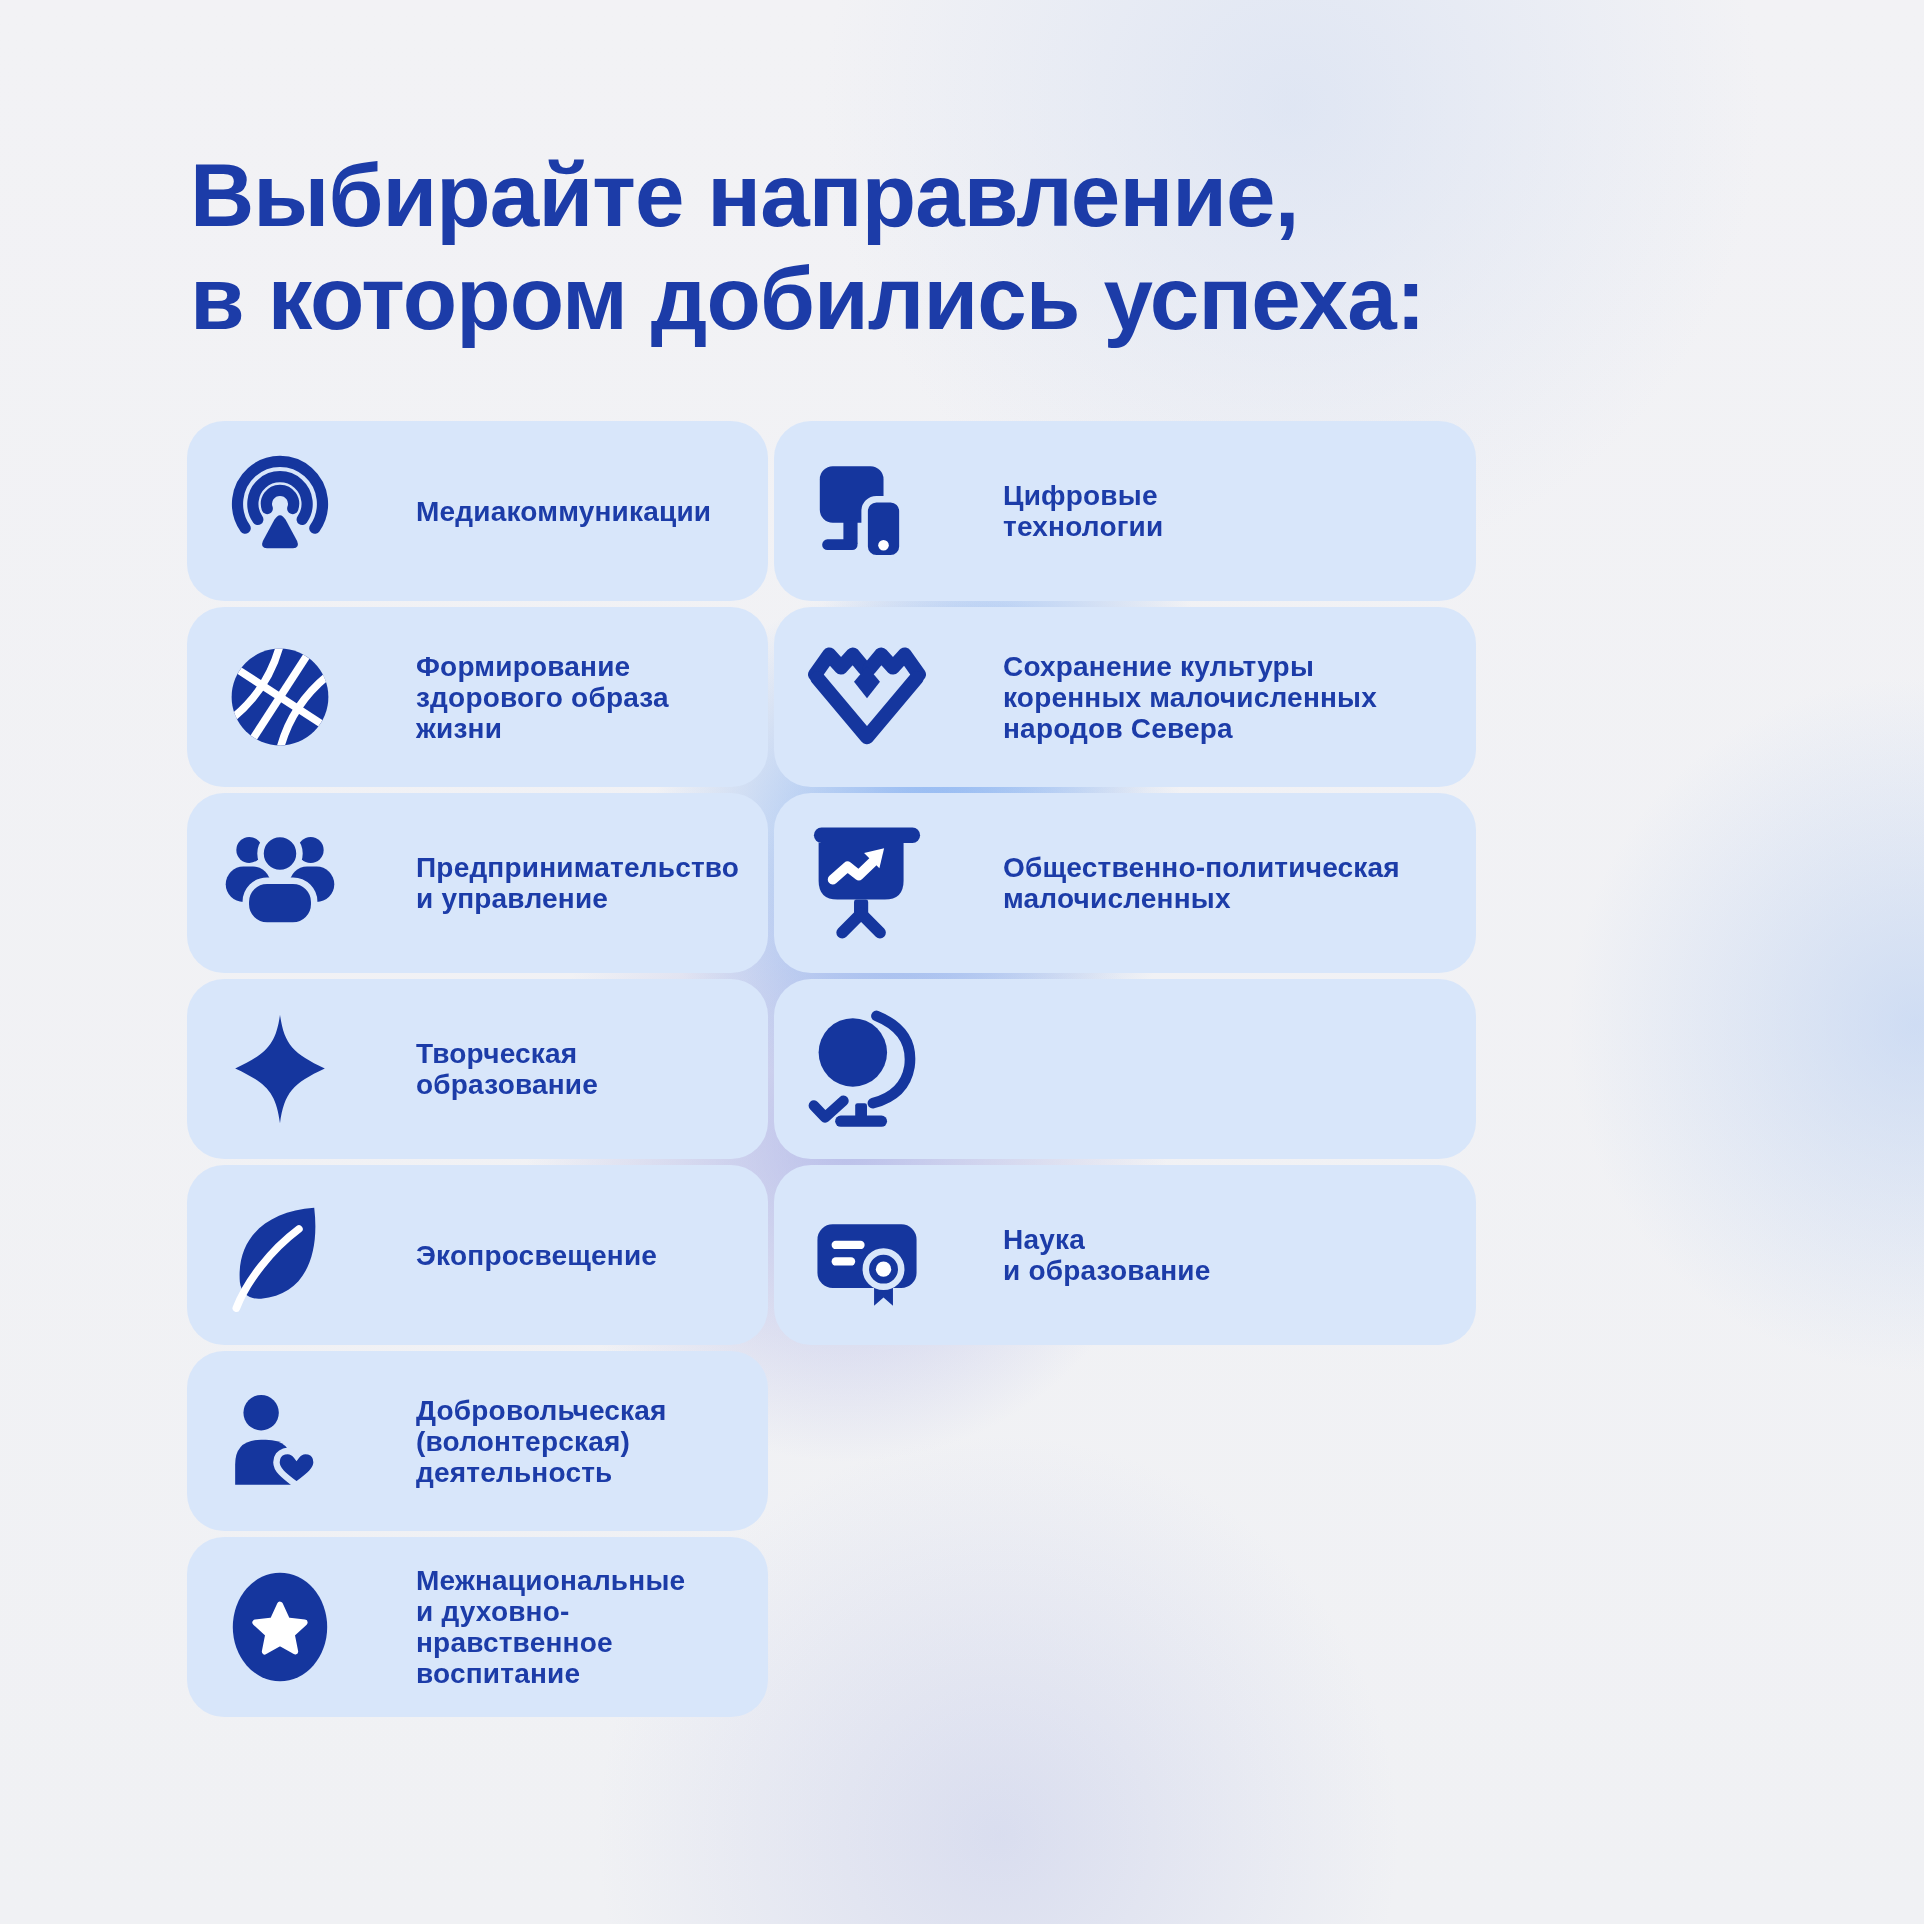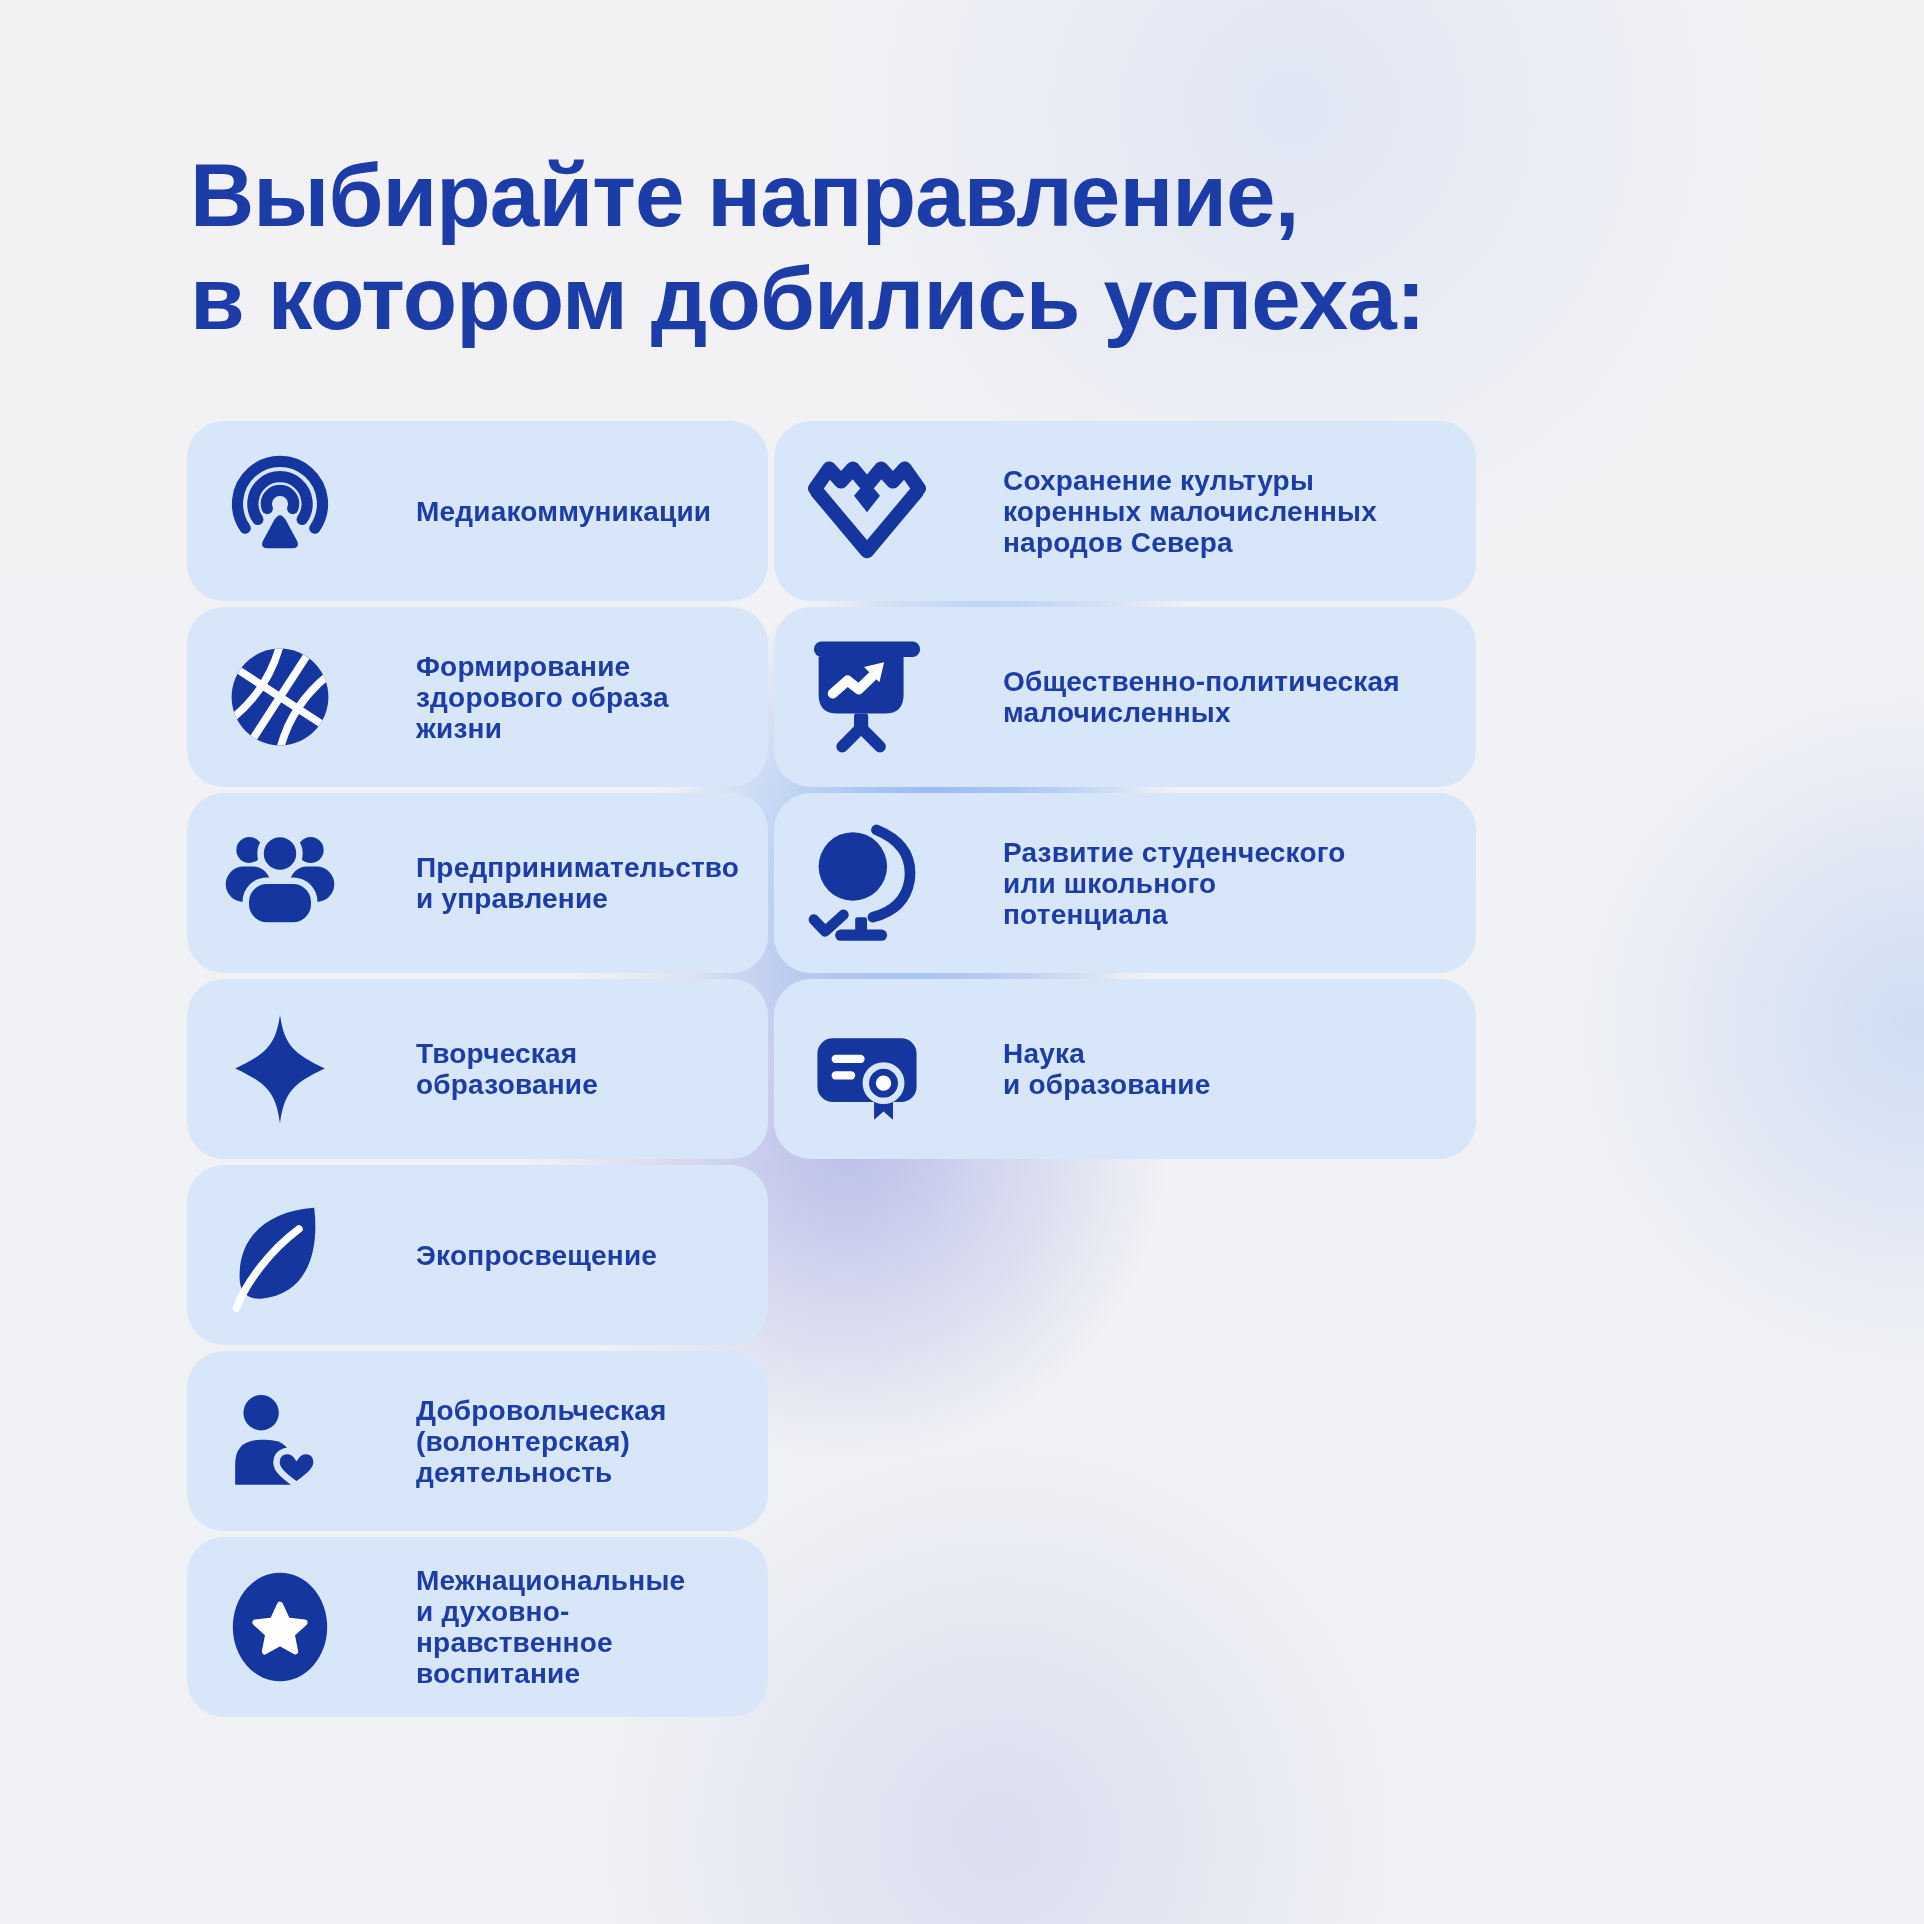--- a/index.html
+++ b/index.html
@@ -145,20 +145,35 @@
           <ellipse cx="50" cy="50" rx="40" ry="46" fill="currentColor"></ellipse>
           <polygon fill="#ffffff" stroke="#ffffff" stroke-width="5" stroke-linejoin="round" points="50,31 56.2,44.5 70.9,46.2 60,56.2 62.9,70.8 50,63.5 37.1,70.8 40,56.2 29.1,46.2 43.8,44.5"></polygon>
         </svg>
       </span>
       <span class="label">Межнациональные
 и духовно-нравственное
 воспитание</span>
     </div>
 
 
+    <div class="card">
+      <span class="icon">
+        <svg viewBox="0 0 100 100">
+          <g fill="currentColor">
+            <rect x="10" y="12" width="54" height="48" rx="11"></rect>
+            <rect x="30" y="58" width="12" height="20"></rect>
+            <rect x="12" y="74" width="30" height="9" rx="4.5"></rect>
+            <rect x="48" y="40" width="32" height="50" rx="10" stroke="#d8e6fa" stroke-width="5.5"></rect>
+          </g>
+          <circle cx="64" cy="79" r="4.5" fill="#ffffff"></circle>
+        </svg>
+      </span>
+      <span class="label">Цифровые
+технологии</span>
+    </div>
 
     <div class="card">
       <span class="icon">
         <svg viewBox="0 0 100 100">
           <g fill="none" stroke="currentColor" stroke-width="12" stroke-linejoin="round" stroke-linecap="round">
             <path d="M6,31 L18,14 L28,25 L38,14 L48,26"></path>
             <path d="M94,31 L82,14 L72,25 L62,14 L52,26"></path>
             <path d="M8,34 L50,84 L92,34"></path>
           </g>
           <path fill="currentColor" d="M50,24 L61,37 L50,51 L39,37 Z"></path>
@@ -196,23 +211,20 @@
           <g fill="none" stroke="currentColor" stroke-width="9" stroke-linecap="round" stroke-linejoin="round">
             <path d="M58,5 Q90,18 86,48 Q82,72 55,79"></path>
             <path d="M30,77 L14.5,91 L5,81"></path>
           </g>
           <g fill="currentColor">
             <rect x="40" y="79" width="10" height="13" rx="2"></rect>
             <rect x="23" y="89.5" width="44" height="9.5" rx="4.75"></rect>
           </g>
         </svg>
       </span>
-      <span class="label">Развитие студенческого
-или школьного
-потенциала</span>
     </div>
 
     <div class="card">
       <span class="icon">
         <svg viewBox="0 0 100 100">
           <rect x="8" y="24" width="84" height="54" rx="13" fill="currentColor"></rect>
           <rect x="20" y="38" width="28" height="7" rx="3.5" fill="#ffffff"></rect>
           <rect x="20" y="52" width="20" height="7" rx="3.5" fill="#ffffff"></rect>
           <path fill="currentColor" d="M56,72 L56,93 L64,86 L72,93 L72,72 Z"></path>
           <circle cx="64" cy="62" r="15" fill="currentColor" stroke="#d8e6fa" stroke-width="5.5"></circle>

